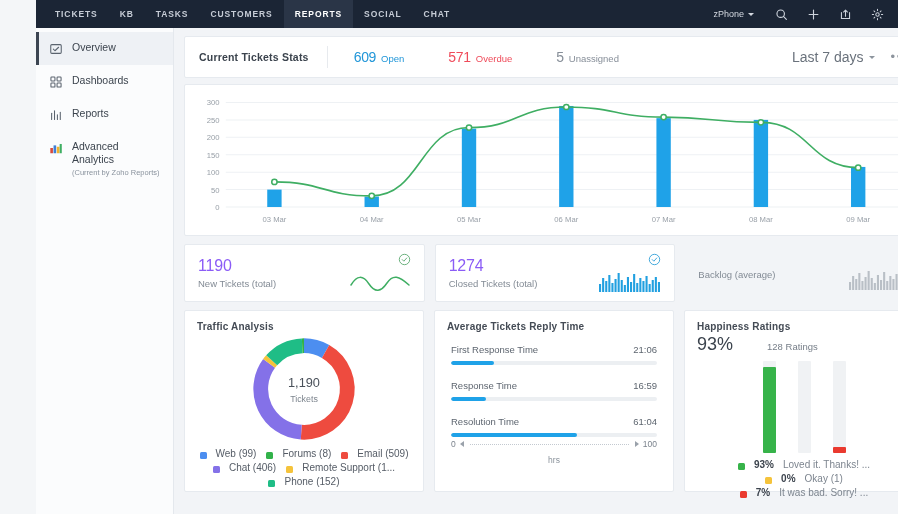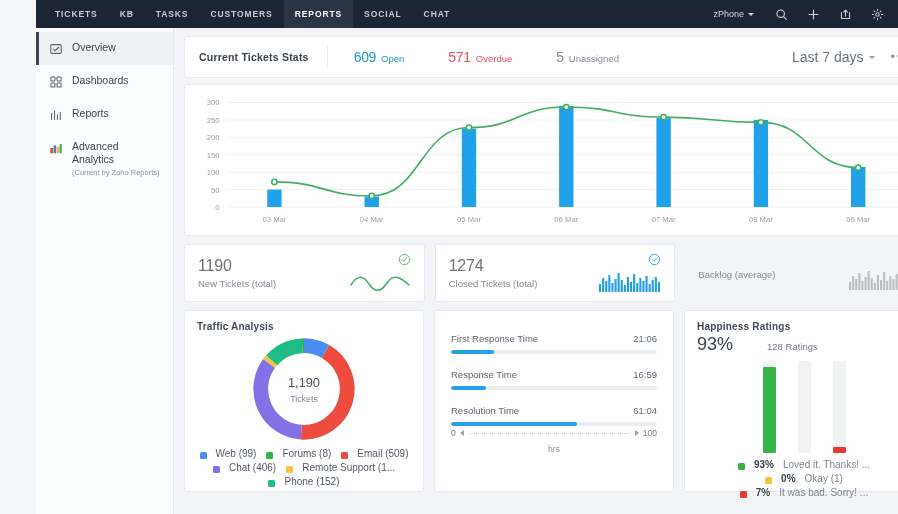--- a/index.html
+++ b/index.html
@@ -94,21 +94,21 @@
   .dots { color: #8d949d; letter-spacing: 1.6px; font-size: 13px; cursor: pointer; line-height: 8px; }
 
   
   .chart-card { margin-top: 6px; height: 152px; padding: 8px 10px 4px 10px; }
   .chart-wrap { position: relative; width: 100%; height: 100%; }
 
   
   .tiles { display: flex; gap: 10px; margin-top: 8px; }
   .tile { flex: 1; height: 58px; padding: 10px 13px; display: flex; align-items: center; }
   .tile-l { flex: 1; }
-  .tile-num { font-size: 16px; color: #737373; letter-spacing: -.2px; }
+  .tile-num { font-size: 16px; color: #8b5cf6; letter-spacing: -.2px; }
   .tile-lbl { font-size: 9.5px; color: #838b95; margin-top: 3px; }
   .tile-r { display: flex; flex-direction: column; align-items: flex-end; gap: 2px; }
   .tile-spark { height: 22px; }
   .check-ic { margin-bottom: 1px; }
   .tile.plain { background: transparent; border: none; }
 
   
   .bottom { display: flex; gap: 10px; margin-top: 8px; height: 182px; }
   .bcard { flex: 1; padding: 10px 12px; display: flex; flex-direction: column; min-width: 0; }
   .bcard-title { font-size: 10px; font-weight: bold; color: #444b55; letter-spacing: .2px; }
@@ -434,20 +434,21 @@
                 <span>Remote Support (1...</span>
               </span>
             <span class="lg">
                 <i class="sw" style="background:#1fbd86"></i>
                 <span>Phone (152)</span>
               </span>
           </div>
         </div>
 
         <div class="card bcard">
+          <div class="bcard-title">Average Tickets Reply Time</div>
           <div class="rt-list">
             <div class="rt-item">
               <div class="rt-head">
                 <span>First Response Time</span>
                 <span>21:06</span>
               </div>
               <div class="rt-track">
                   <div class="rt-fill" style="width: 21%;"></div>
                 </div>
             </div>

